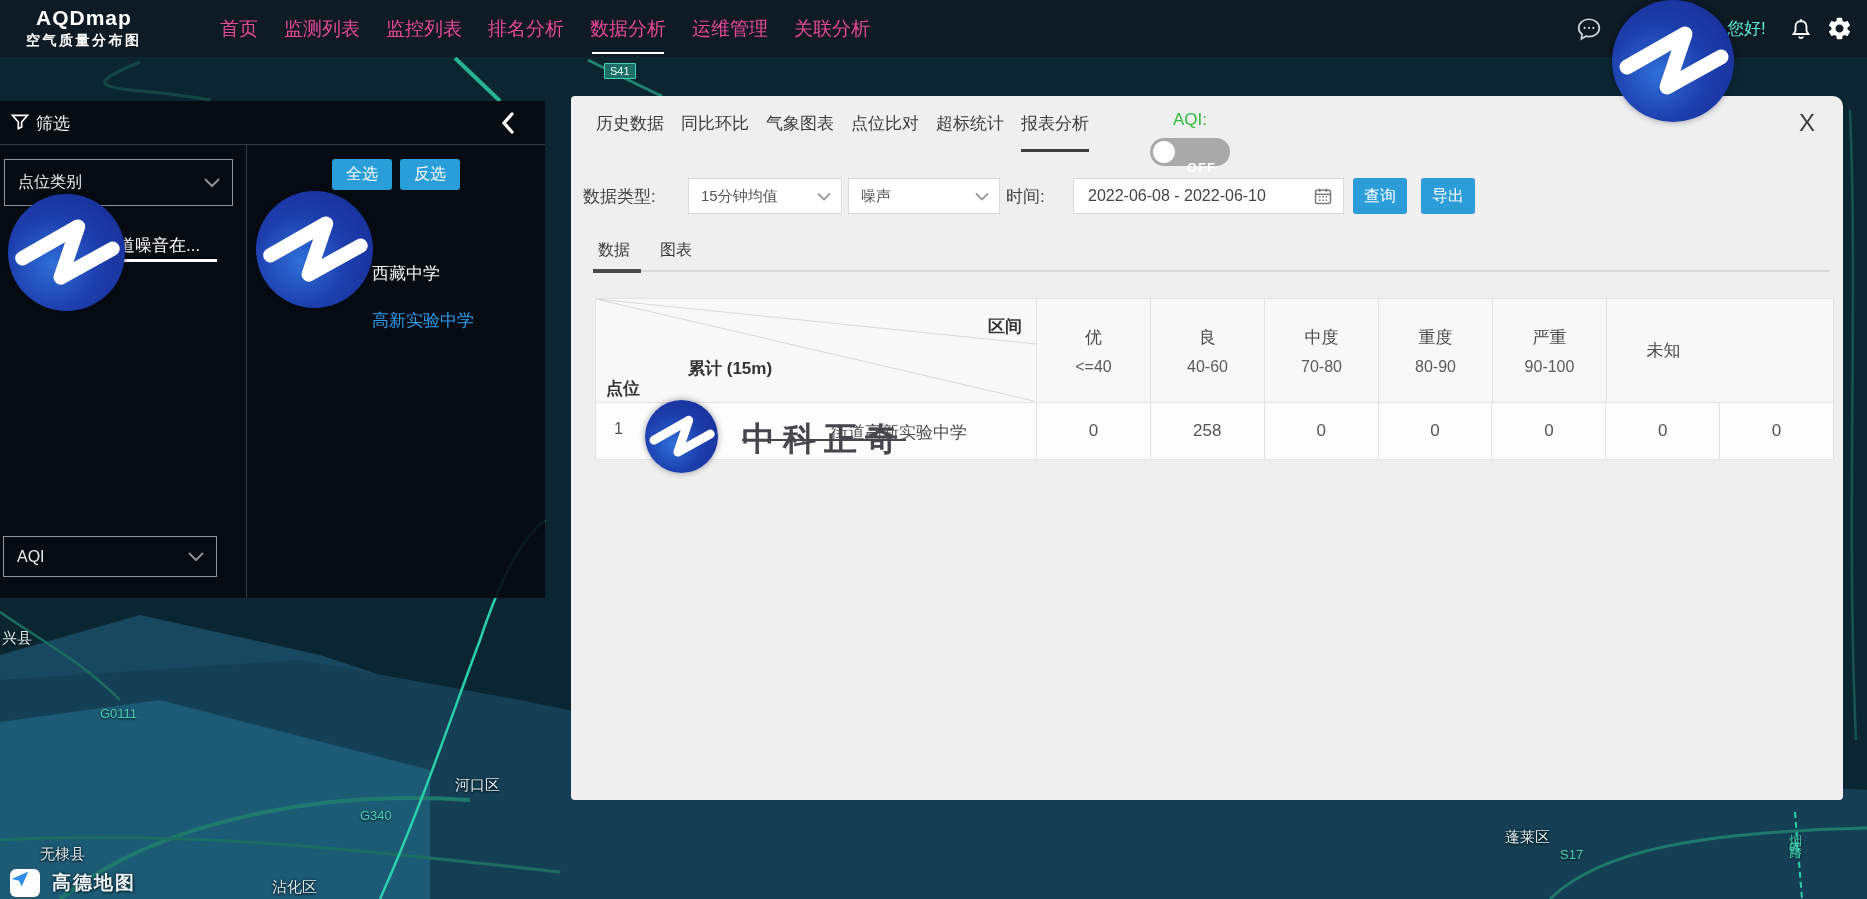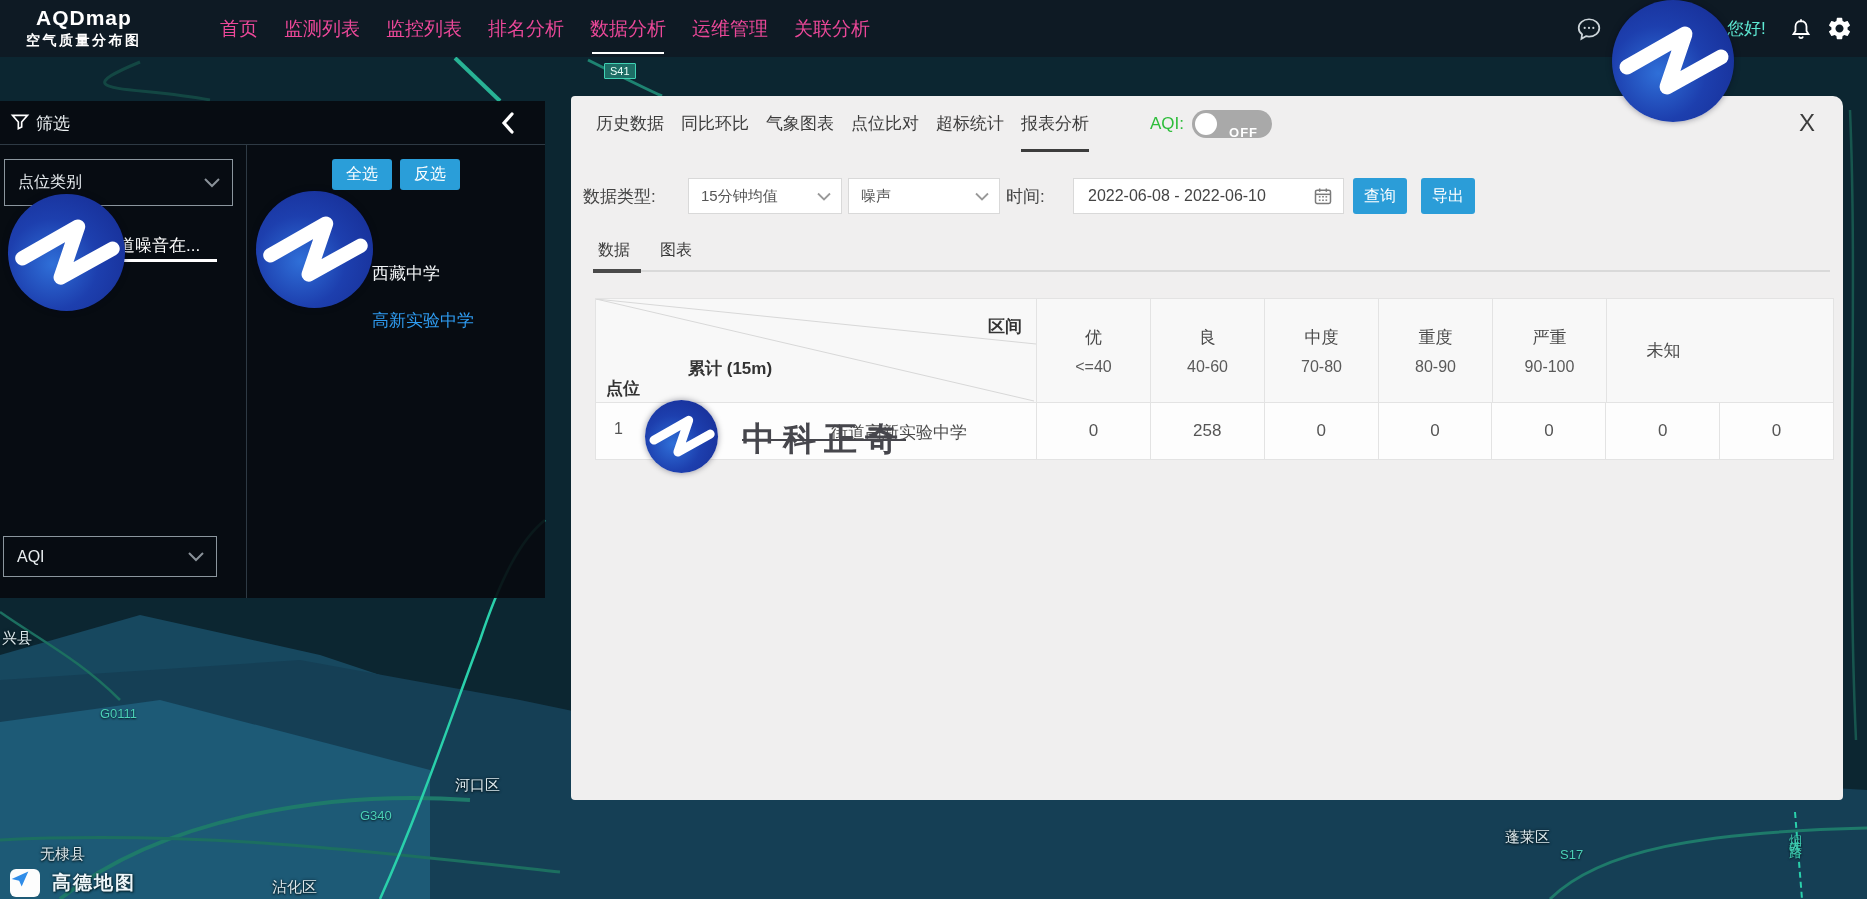--- a/index.html
+++ b/index.html
@@ -46,25 +46,25 @@
   #sb-search::placeholder { color:#dde3e6; opacity:1; }
   .sb-btn { position:absolute; top:58px; width:60px; height:31px; background:#2a9ed9; color:#fff; font-size:16px; border:none; border-radius:3px; cursor:pointer; font-family:"Liberation Sans", sans-serif; }
   #btn-all { left:332px; } #btn-invert { left:400px; }
   .station { position:absolute; left:372px; font-size:17px; cursor:pointer; white-space:nowrap;margin-top:48px; }
 
   
   #dialog { position:absolute; left:571px; top:96px; width:1272px; height:704px; background:#f0efef; border-radius:4px 10px 4px 4px; z-index:5; }
   #dlg-tabs { position:absolute; left:25px; top:0; height:56px; display:flex; gap:17px; }
   .dlg-tab { position:relative; font-size:17px; color:#3d3d3d; line-height:56px; cursor:pointer; }
   .dlg-tab.active::after { content:""; position:absolute; left:0; right:0; bottom:0; height:3px; background:#3d3d3d; }
-  #aqi-group { position:absolute; left:579px; top:14px; display:flex; align-items:center; gap:8px; }
+  #aqi-group { position:absolute; left:579px; top:14px; display:flex; align-items:center; gap:8px;flex-direction:column; }
   #aqi-label { font-size:17px; color:#2dbd3a; }
   #toggle { position:relative; width:80px; height:28px; background:#a9a9a9; border-radius:14px; cursor:pointer; }
   #toggle-knob { position:absolute; left:3px; top:3px; width:22px; height:22px; border-radius:50%; background:#fff; }
-  #toggle-text { position:absolute; right:14px; top:9px; line-height:28px; color:#fff; font-size:13px; font-weight:bold; letter-spacing:1px; }
+  #toggle-text { position:absolute; right:14px; top:16px; line-height:28px; color:#fff; font-size:13px; font-weight:bold; letter-spacing:1px; }
   #dlg-close { position:absolute; left:1228px; top:13px; font-size:24px; color:#3c3c3c; cursor:pointer; }
 
   #filter-row { position:absolute; left:0; top:82px; width:100%; height:36px; }
   .f-label { position:absolute; top:7px; font-size:17px; color:#444; }
   #lbl-dtype { left:12px; } #lbl-time { left:435px; }
   .f-select { position:absolute; top:0; height:36px; background:#fff; border:1px solid #d9d9d9; display:flex; align-items:center; padding-left:12px; font-size:15px; color:#555; cursor:pointer; }
   #sel-dtype { left:117px; width:154px; } #sel-pollutant { left:277px; width:152px; }
   .f-chevron { position:absolute; right:10px; top:50%; transform:translateY(-50%); }
   #date-input { position:absolute; left:502px; top:0; width:271px; height:36px; background:#fff; border:1px solid #d9d9d9; display:flex; align-items:center; padding:0 10px 0 14px; font-size:16px; color:#444; cursor:text; }
   #date-input svg { margin-left:auto; }

